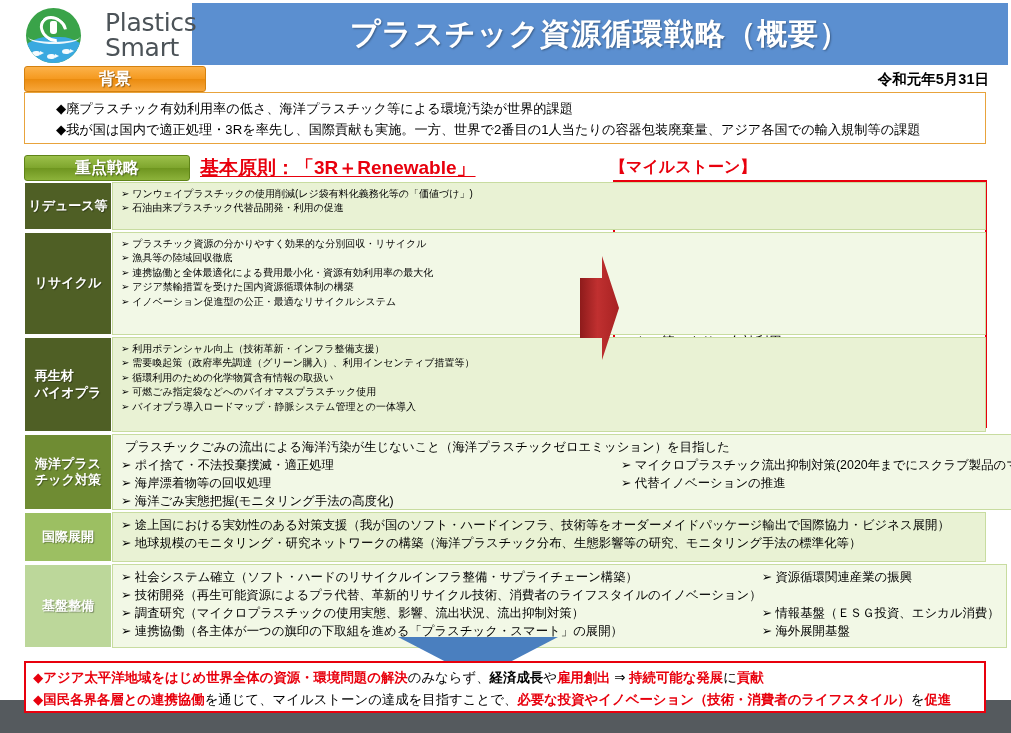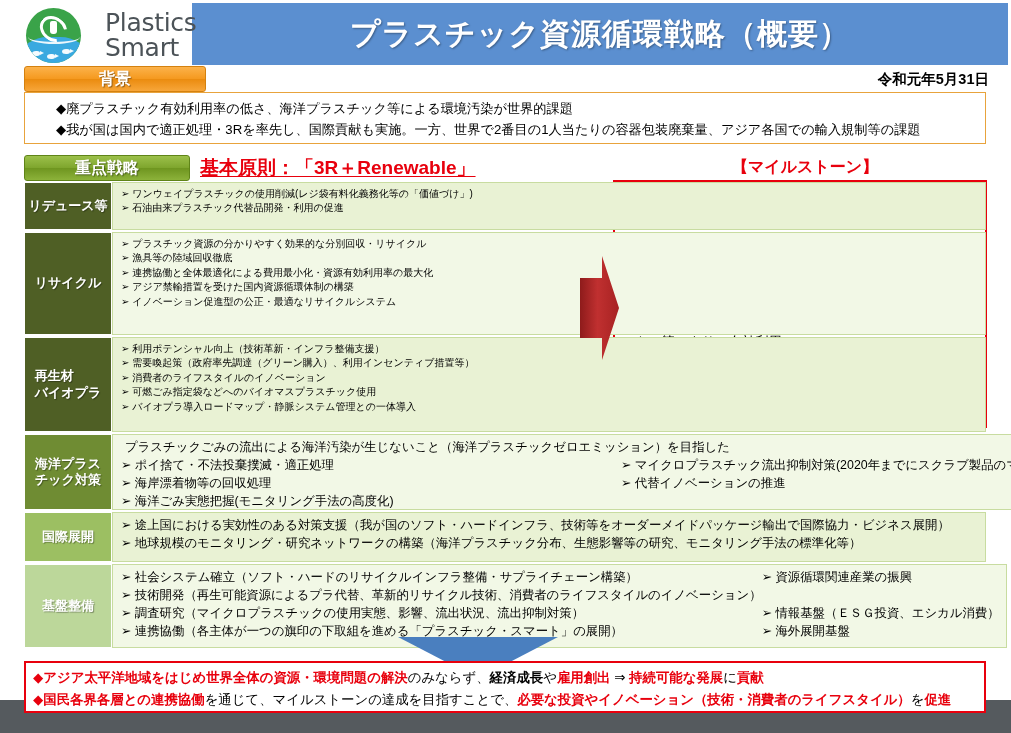--- a/index.html
+++ b/index.html
@@ -175,21 +175,20 @@
     color: #e8000d;
     text-decoration: underline;
     text-underline-offset: 2px;
   }
 
   
   .ms-head {
     position: absolute;
     left: 610px; top: 157px;
     width: 390px;
-    text-align: center;
     font-size: 16px;
     font-weight: bold;
     color: #e8000d;
   }
 
   
   .ms-box {
     position: absolute;
     left: 613px; top: 180px;
     width: 374px; height: 248px;
@@ -392,21 +391,21 @@
       </div>
     </div>
 
     <div class="row r3">
       <div class="lbl g-dark">
         <span><span>再生材</span><br><span>バイオプラ</span></span>
       </div>
       <div class="cell fill-c">
         <p>➢ 利用ポテンシャル向上（技術革新・インフラ整備支援）</p>
         <p>➢ 需要喚起策（政府率先調達（グリーン購入）、利用インセンティブ措置等）</p>
-        <p>➢ 消費者のライフスタイルのイノベーション</p>
+        <p>➢ 循環利用のための化学物質含有情報の取扱い</p>
         <p>➢ 可燃ごみ指定袋などへのバイオマスプラスチック使用</p>
         <p>➢ バイオプラ導入ロードマップ・静脈システム管理との一体導入</p>
       </div>
     </div>
 
     <div class="row r4">
       <div class="lbl g-mid">
         <span><span>海洋プラス</span><br><span>チック対策</span></span>
       </div>
       <div class="cell fill-b">

